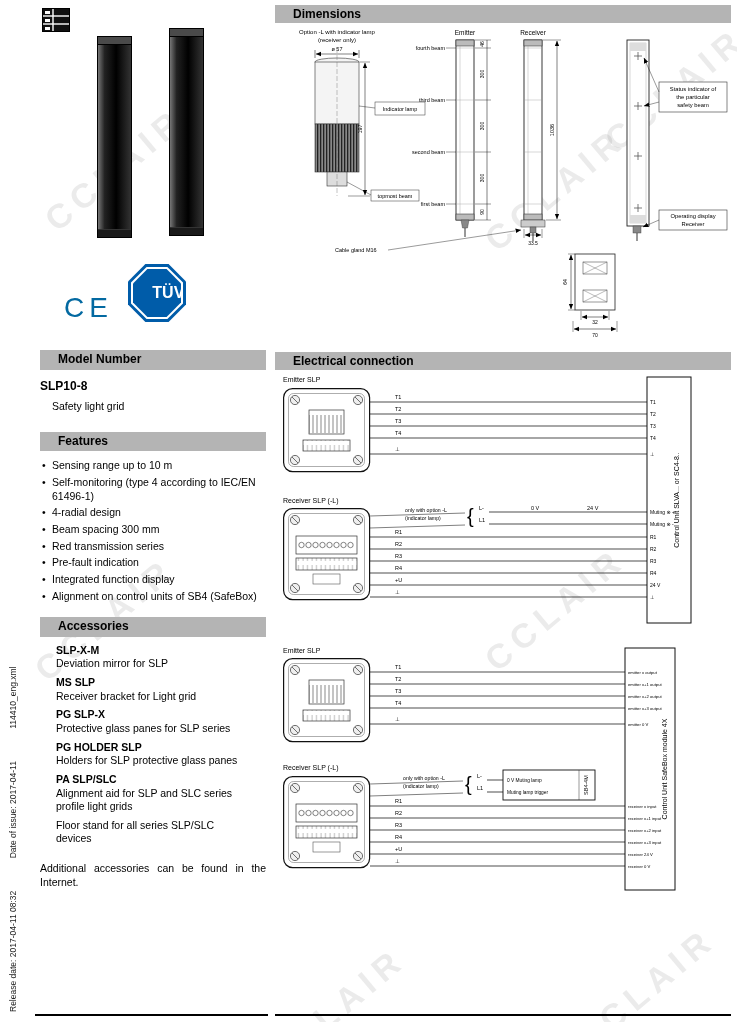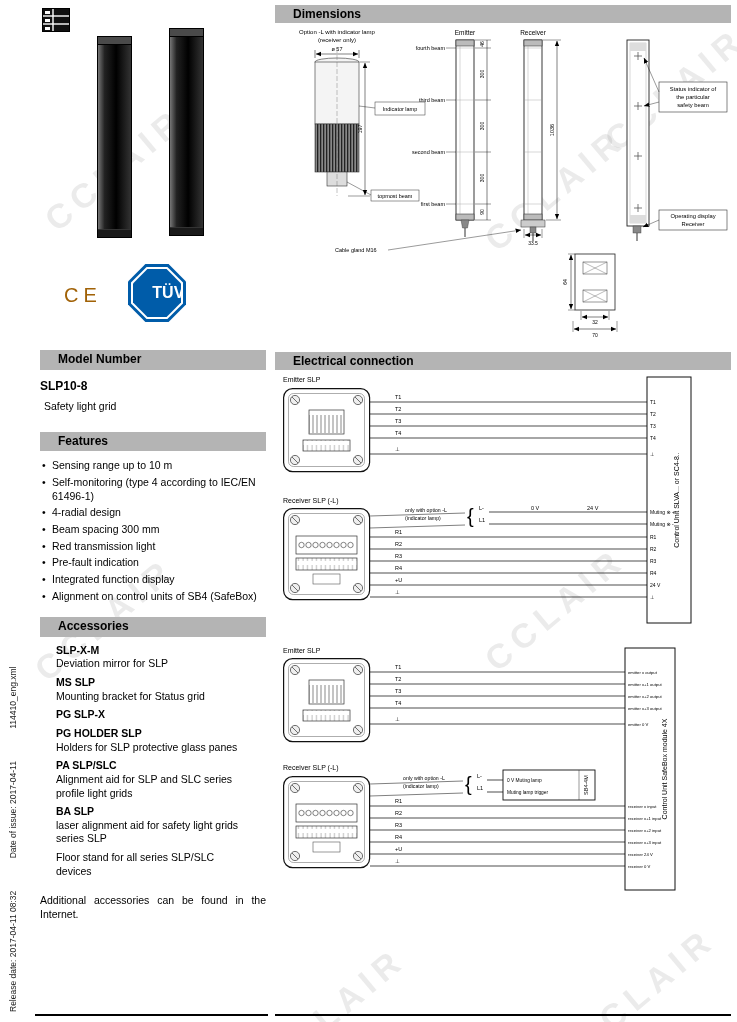--- a/index.html
+++ b/index.html
@@ -9,32 +9,32 @@
   .watermark{position:absolute;font-size:34px;font-weight:bold;letter-spacing:7px;
              color:rgba(60,60,60,0.10);transform:rotate(-40deg);pointer-events:none;white-space:nowrap;}
   .side-text{position:absolute;left:8px;top:1012px;transform:rotate(-90deg);transform-origin:0 0;
              font-size:8.5px;white-space:nowrap;color:#222;}
   .side-text span{margin-right:30px;}
   .brand{position:absolute;left:42px;top:8px;}
   .tower{position:absolute;border:1px solid #000;
          background:linear-gradient(90deg,#777 0,#222 20%,#000 55%,#333 100%);}
   .tower .cap{position:absolute;left:0;right:0;top:0;height:7px;background:#4a4a4a;border-bottom:1px solid #000;}
   .tower .foot{position:absolute;left:0;right:0;bottom:0;height:7px;background:#1a1a1a;border-top:1px solid #333;}
-  .ce{position:absolute;left:64px;top:284px;font-size:20px;letter-spacing:5px;color:#a16207;}
+  .ce{position:absolute;left:64px;top:292px;font-size:28px;letter-spacing:5px;color:#0369a1;}
   .tuv{position:absolute;left:128px;top:264px;width:58px;height:58px;}
   .oct{position:absolute;clip-path:polygon(30% 0,70% 0,100% 30%,100% 70%,70% 100%,30% 100%,0 70%,0 30%);}
   .tuv .o1{inset:0;background:#005ca9;}
   .tuv .o2{inset:3px;background:#fff;}
   .tuv .o3{inset:5px;background:#005ca9;display:flex;flex-direction:row;align-items:center;justify-content:center;color:#fff;padding-left:48px;}
   .tuv .t1{font-weight:bold;font-size:16px;line-height:1;}
   .tuv .t2{font-weight:bold;font-size:12px;line-height:1.2;}
   .section-header{background:#b4b4b4;font-weight:bold;font-size:12px;padding:2px 18px;box-sizing:border-box;}
   .left-col{position:absolute;left:40px;top:350px;width:226px;font-size:10.5px;line-height:1.3;}
   .model-name{font-weight:bold;font-size:12px;margin:9px 0 6px;}
-  .model-sub{margin:6px 4px 18px;}
+  .model-sub{margin:6px 12px 18px;}
   .feat-list{list-style:none;margin:8px 0 14px;padding:0;}
   .feat-list li{position:relative;padding-left:12px;margin:3px 0;}
   .feat-list li:before{content:"\2022";position:absolute;left:2px;}
   .acc-item{margin:0 16px 5px;}
   .acc-name{font-weight:bold;}
   .acc-note{margin-top:16px;text-align:justify;}
   .hdr-right{position:absolute;left:275px;width:456px;}
   .abs{position:absolute;}
   .bottom-rule{position:absolute;top:1014px;height:2px;background:#000;}
   svg text{font-family:"Liberation Sans",sans-serif;fill:#000;}
@@ -97,49 +97,46 @@
     <div class="section-header">Model Number</div>
     <div class="model-name">SLP10-8</div>
     <div class="model-sub">Safety light grid</div>
 
     <div class="section-header">Features</div>
     <ul class="feat-list">
       <li>Sensing range up to 10 m</li>
       <li>Self-monitoring (type 4 according to IEC/EN 61496-1)</li>
       <li>4-radial design</li>
       <li>Beam spacing 300 mm</li>
-      <li>Red transmission light</li>
+      <li>Red transmission series</li>
       <li>Pre-fault indication</li>
       <li>Integrated function display</li>
       <li>Alignment on control units of SB4 (SafeBox)</li>
     </ul>
 
     <div class="section-header" style="margin-bottom:7px">Accessories</div>
     <div class="acc-item">
       <div class="acc-name">SLP-X-M</div>
       <div class="acc-desc">Deviation mirror for SLP</div>
     </div>
     <div class="acc-item">
       <div class="acc-name">MS SLP</div>
-      <div class="acc-desc">Mounting bracket for Status grid</div>
+      <div class="acc-desc">Receiver bracket for Light grid</div>
     </div>
     <div class="acc-item">
       <div class="acc-name">PG SLP-X</div>
+      <div class="acc-desc">Protective glass panes for SLP series</div>
     </div>
     <div class="acc-item">
       <div class="acc-name">PG HOLDER SLP</div>
       <div class="acc-desc">Holders for SLP protective glass panes</div>
     </div>
     <div class="acc-item">
       <div class="acc-name">PA SLP/SLC</div>
       <div class="acc-desc">Alignment aid for SLP and SLC series profile light grids</div>
-    </div>
-    <div class="acc-item">
-      <div class="acc-name">BA SLP</div>
-      <div class="acc-desc">laser alignment aid for safety light grids series SLP</div>
     </div>
     <div class="acc-item">
       <div class="acc-desc">Floor stand for all series SLP/SLC devices</div>
     </div>
     <div class="acc-note">Additional accessories can be found in the Internet.</div>
   </div>
 
   <div class="hdr-right section-header" style="top:5px">Dimensions</div>
 
   <svg class="abs" style="left:275px;top:24px" width="456" height="324" viewBox="0 0 456 324">

